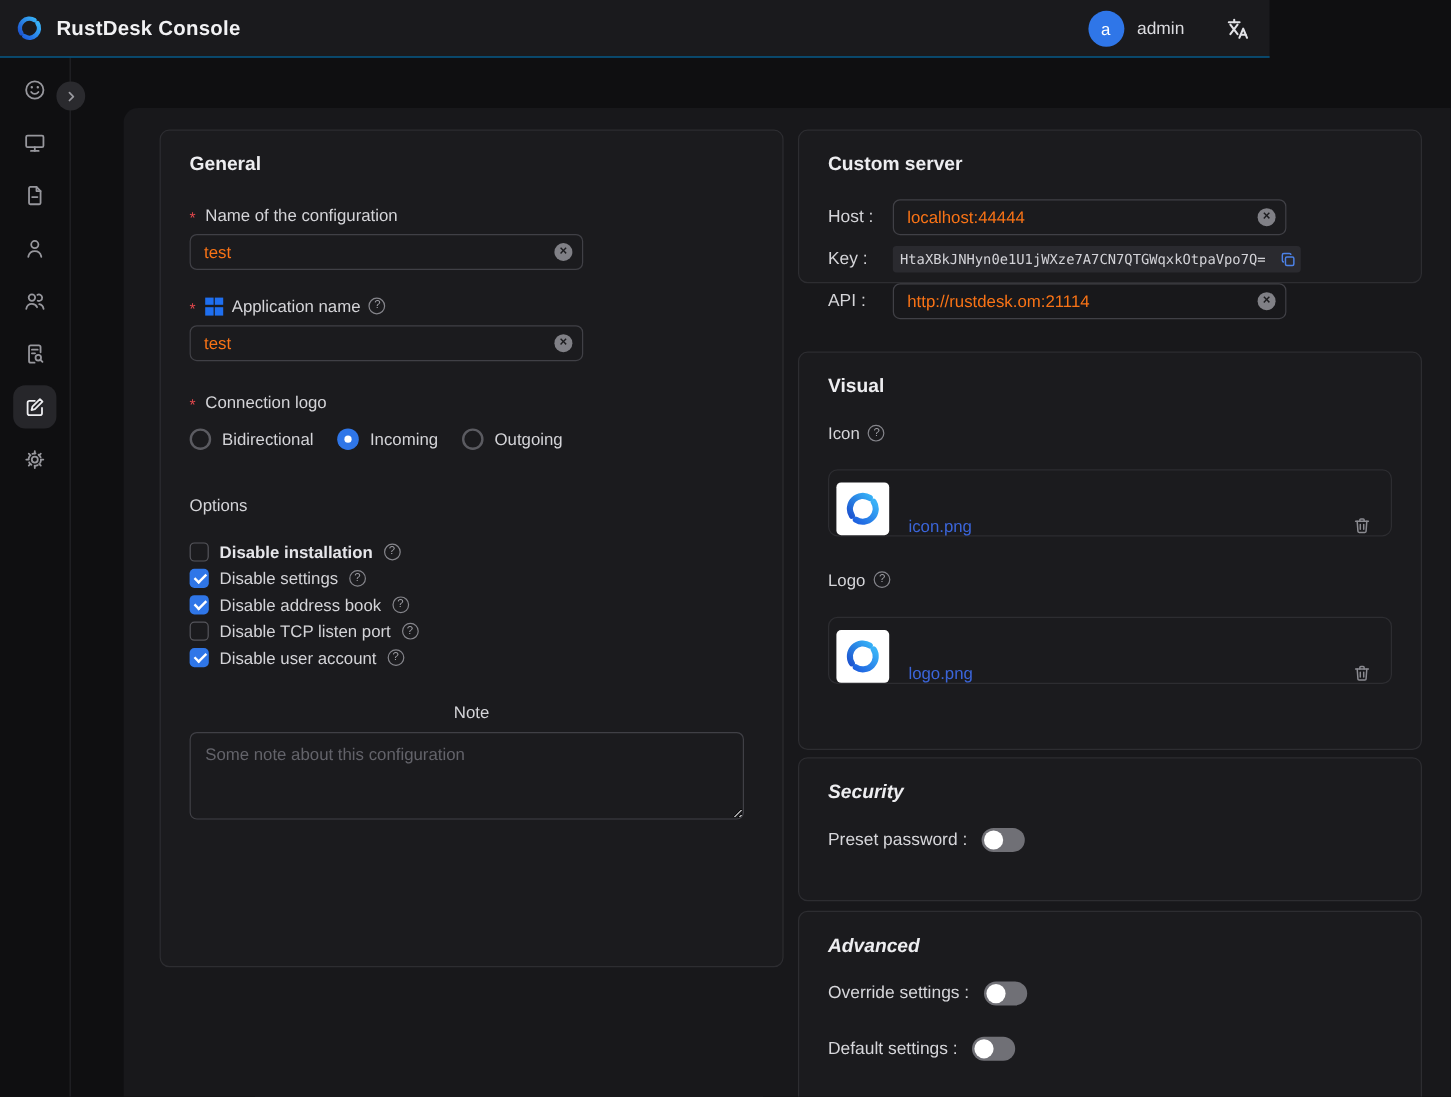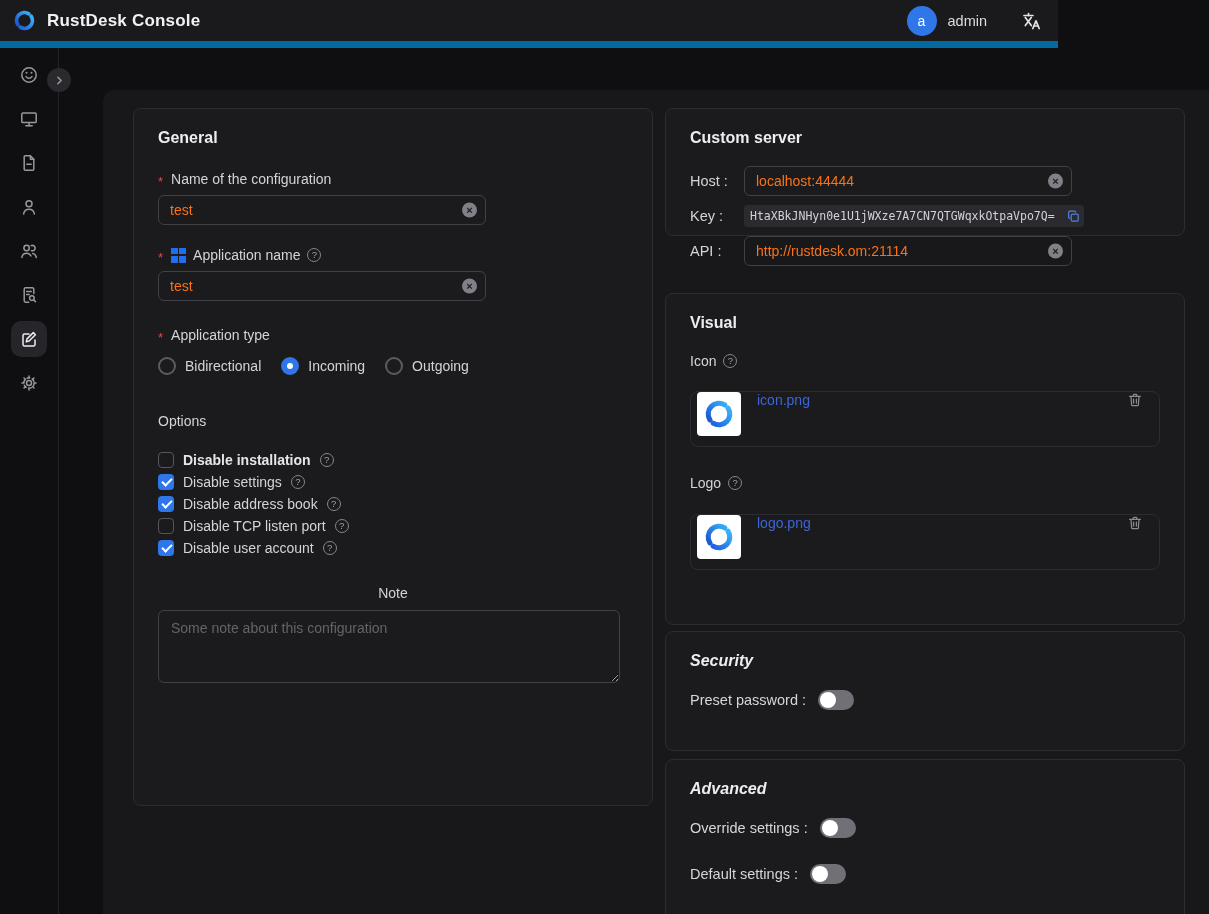--- a/index.html
+++ b/index.html
@@ -10,21 +10,21 @@
   *{box-sizing:border-box; margin:0; padding:0;}
   html,body{width:1209px; height:914px;}
   body{
     position:relative; overflow:hidden; background:var(--page);
     font-family:"Liberation Sans", sans-serif; color:var(--text); font-size:14px;
   }
   svg{display:block;}
 
   
   .topbar{position:absolute; left:0; top:0; width:1058px; height:48px;
-    background:var(--topbar); border-bottom:7px solid #0369a1;
+    background:var(--topbar); border-bottom:1px solid #0369a1;
     display:flex; align-items:center; padding:0 16px 0 12px; z-index:10;}
   .brand{display:flex; align-items:center; gap:10px;}
   .brand-title{font-size:17px; font-weight:700; color:#f1f1f3; letter-spacing:.2px;}
   .topbar-right{margin-left:auto; display:flex; align-items:center; gap:11px;}
   .avatar{width:30px; height:30px; border-radius:50%; background:var(--accent);
     color:#fff; display:grid; place-items:center; font-size:14px; cursor:pointer;}
   .user-name{font-size:14.5px; color:#dcdce0;}
   .translate-btn{margin-left:22px; background:none; border:none; cursor:pointer; color:#e2e2e6;}
 
   
@@ -102,21 +102,21 @@
     display:flex; align-items:center; padding:0 4px 0 6px; gap:4px; cursor:text;}
   .key-text{font-family:"DejaVu Sans Mono", monospace; font-size:11.5px; color:#d2d2d7;
     white-space:nowrap; overflow:hidden; flex:1;}
   .copy-btn{background:none; border:none; padding:0; cursor:pointer; color:#4c82e8; flex:0 0 auto;}
 
   
   #visual-card .card-title{margin-bottom:21px;}
   .file-label{margin-bottom:22px !important;}
   .file-label2{margin-bottom:23px !important;}
   .file-box{height:56px; border:1px solid var(--border); border-radius:8px;
-    display:flex; align-items:flex-start; padding:0 16px 0 6px;}
+    display:flex; align-items:flex-end; padding:0 16px 0 6px;}
   .file-box.first{margin-bottom:28px;}
   .thumb{width:44px; height:44px; background:#fff; border-radius:4px; display:grid; place-items:center; flex:0 0 auto;}
   .file-link{margin-left:16px; color:var(--link); font-size:14px; text-decoration:none; cursor:pointer;}
   .trash-btn{margin-left:auto; background:none; border:none; padding:0; cursor:pointer; color:#8b8b91;}
 
   
   #security-card .card-title, #advanced-card .card-title{margin-bottom:18px;font-style:italic;}
   .toggle-row{display:flex; align-items:center; gap:12px; height:24px; font-size:14.5px; color:#d6d6da;}
   .toggle-row + .toggle-row{margin-top:22px;}
   .toggle{width:36px; height:20px; border-radius:10px; background:#707076; border:none;
@@ -270,21 +270,21 @@
         </span>
       <span>Application name</span>
       <span class="help-icon"></span>
     </div>
     <div class="text-input last">
       <input type="text" value="test" style="">
       <button class="clear-btn"></button>
     </div>
 
     <div class="field-label required conn-label">
-      <span>Application type</span>
+      <span>Connection logo</span>
     </div>
     <div class="radio-row">
       <label class="radio-item">
         <span class="radio"></span>
         <span>Bidirectional</span>
       </label>
       <label class="radio-item">
         <span class="radio on"></span>
         <span>Incoming</span>
       </label>

